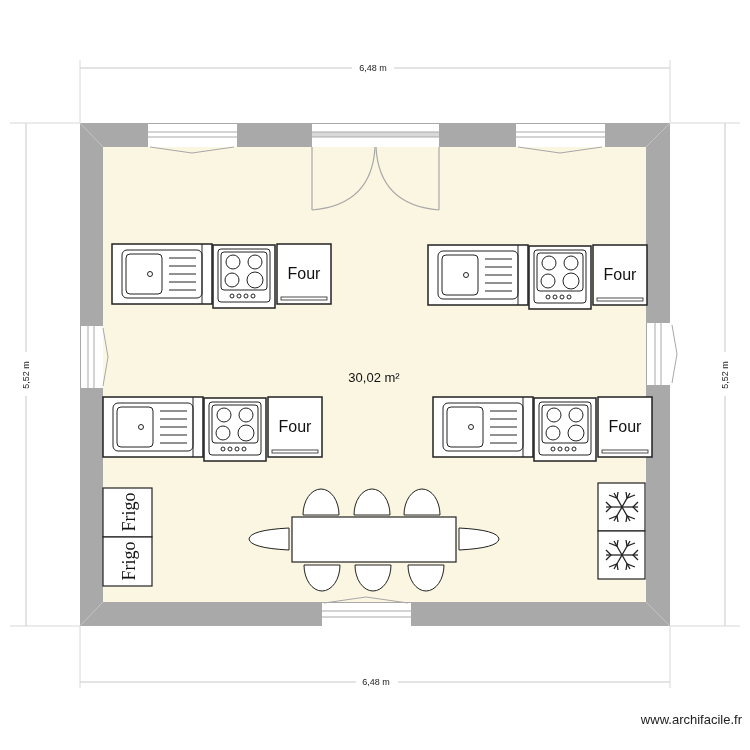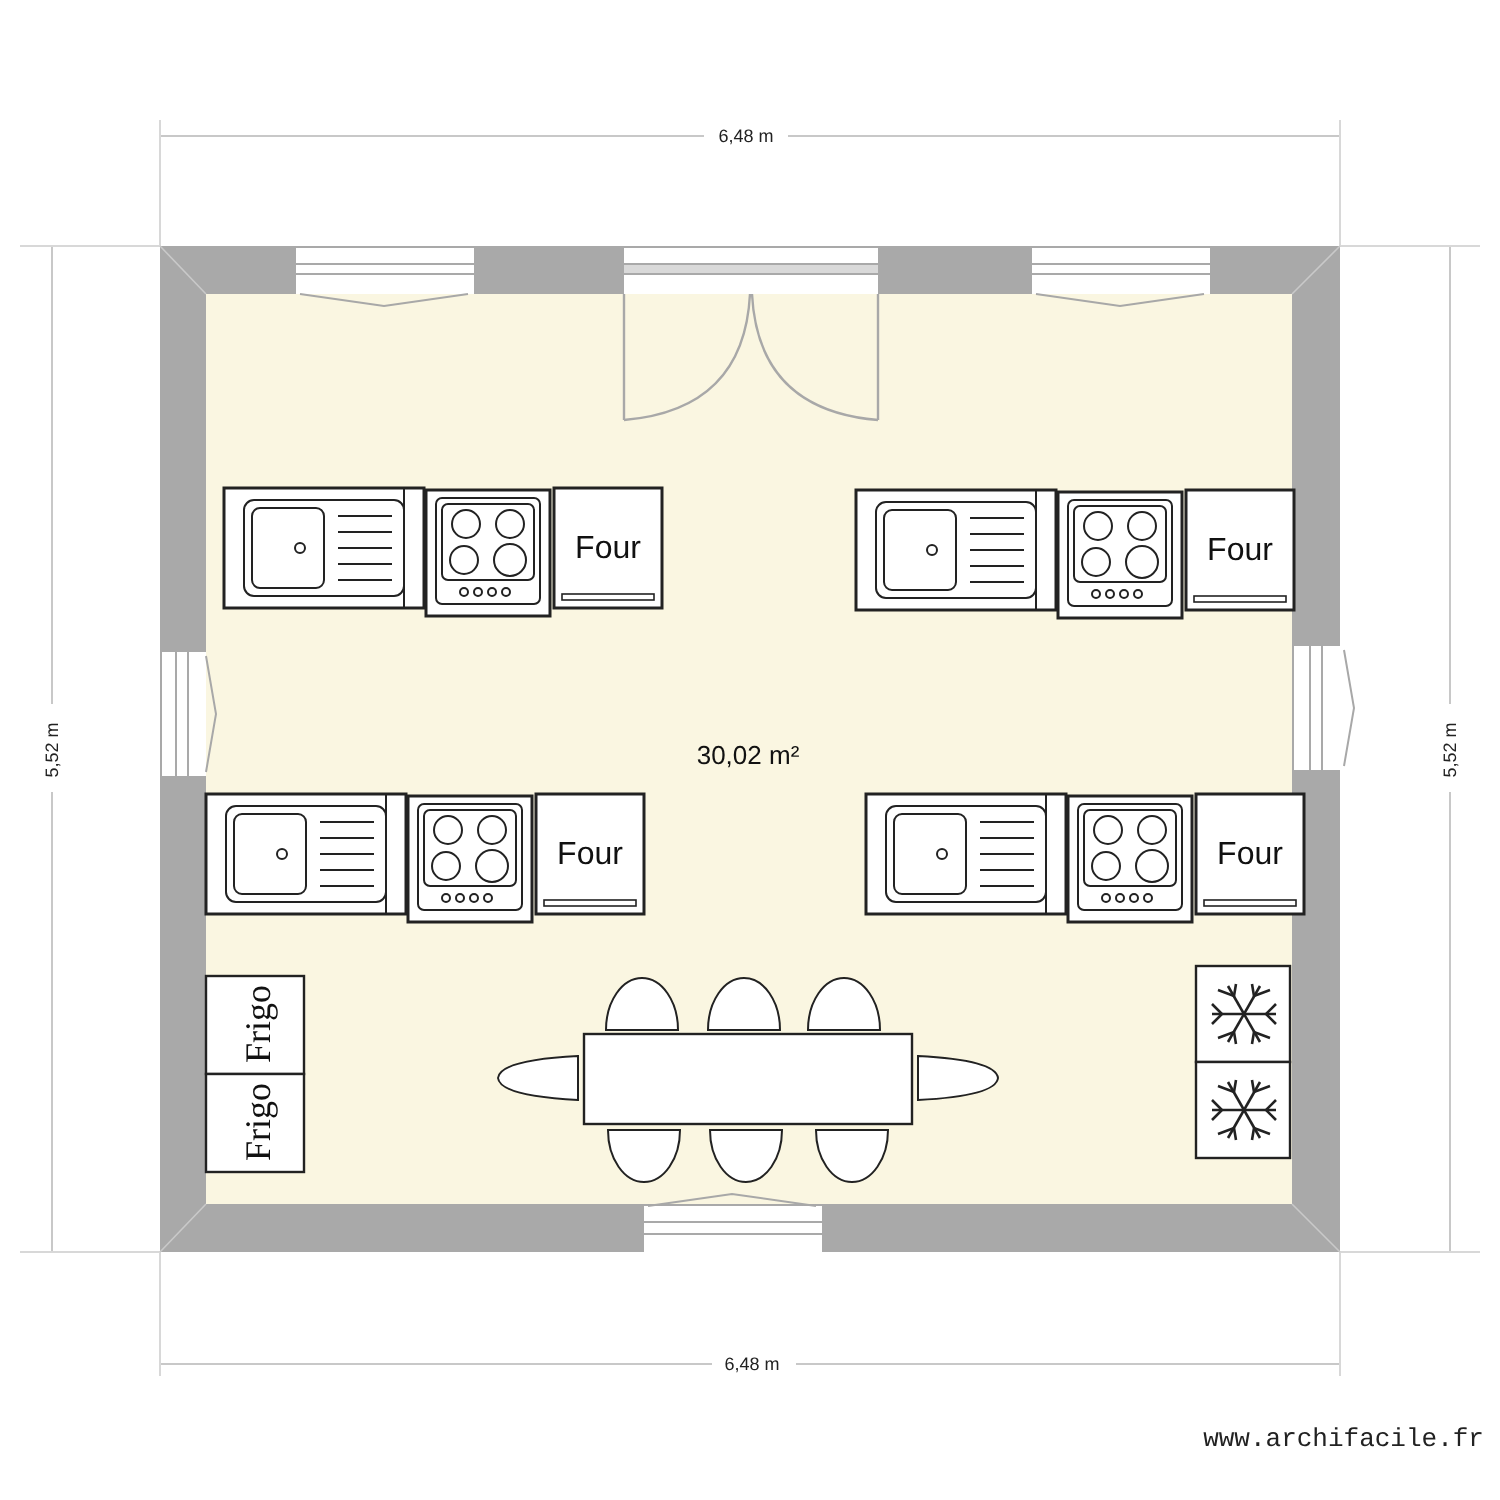--- a/index.html
+++ b/index.html
@@ -2,21 +2,21 @@
 <html><head>
 <meta charset="utf-8">
 <style>
   html, body { margin:0; padding:0; background:#ffffff; }
   body { width:750px; height:750px; position:relative; overflow:hidden; font-family:"Liberation Sans", sans-serif; }
   #plan { position:absolute; left:0; top:0; }
   .dim-label { font-family:"Liberation Sans", sans-serif; font-size:9px; fill:#222; }
   .area-label { font-family:"Liberation Sans", sans-serif; font-size:13px; fill:#111; }
   .four-label { font-family:"Liberation Sans", sans-serif; font-size:16px; fill:#111; }
   .frigo-label { font-family:"Liberation Serif", serif; font-size:18px; fill:#111; }
-  .watermark { position:absolute; right:8px; top:712px; font-size:13px; color:#222; font-family:Liberation Mono, monospace; }
+  .watermark { position:absolute; right:8px; top:712px; font-size:13px; color:#222; font-family:Liberation Sans, sans-serif; }
 </style>
 </head>
 <body>
 
 <svg id="plan" width="750" height="750" viewBox="0 0 750 750" xmlns="http://www.w3.org/2000/svg">
   <defs>
     <g id="kitchen-module">
 
       <rect x="0" y="0" width="100" height="60" fill="#fff" stroke="#222" stroke-width="1.5"></rect>
       <rect x="10" y="6" width="80" height="48" rx="5" fill="#fff" stroke="#222" stroke-width="1"></rect>

